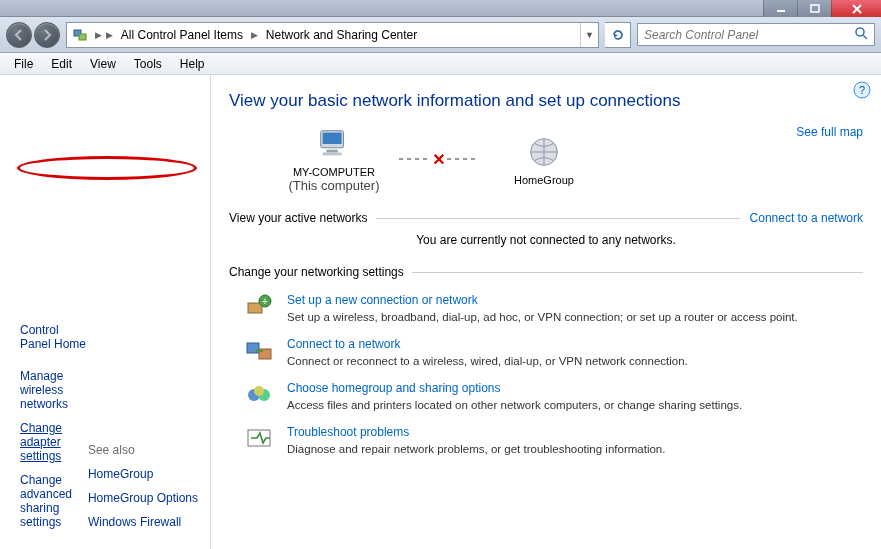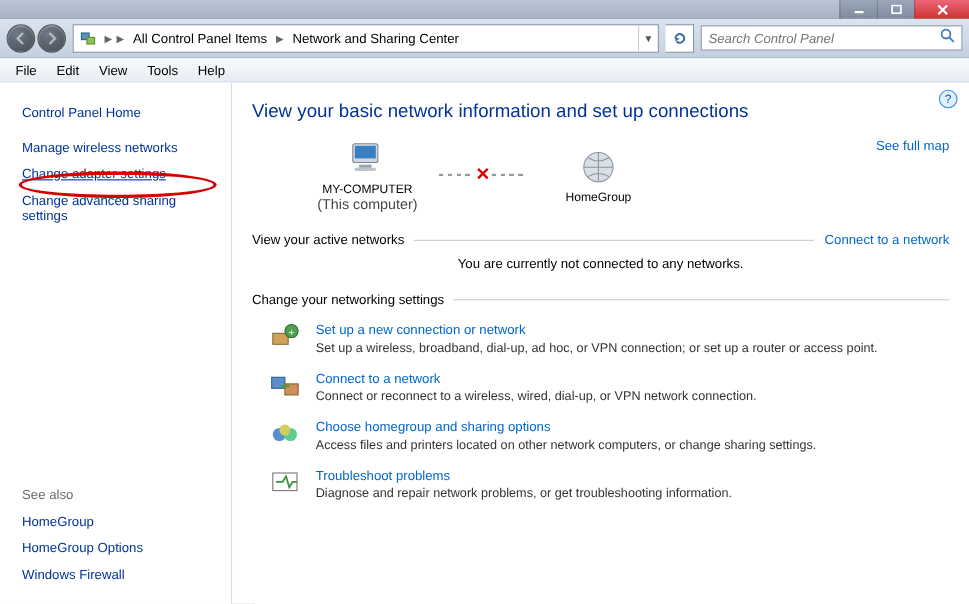--- a/index.html
+++ b/index.html
@@ -27,21 +27,21 @@
   .searchbox { width: 238px; height: 23px; background: #fff; border: 1px solid #8895a7; display: flex; align-items: center; padding: 0 6px; }
   .searchbox input { border: none; outline: none; flex: 1; font-size: 12px; color: #999; font-style: italic; }
   .search-icon { color: #3a6ea5; }
 
   
   .menubar { height: 22px; background: linear-gradient(#f7fafc, #e8edf3); border-bottom: 1px solid #d0d7e0; display: flex; align-items: center; padding: 0 6px; font-size: 12px; gap: 2px; }
   .menu-item { padding: 2px 8px; cursor: pointer; }
 
   
   .body { flex: 1; display: flex; overflow: hidden; }
-  .sidebar { width: 211px; background: #fff; border-right: 1px solid #d9dde3; display: flex; flex-direction: column; padding: 20px 12px 10px 20px; font-size: 12px; }
+  .sidebar { width: 211px; background: #fff; border-right: 1px solid #d9dde3; display: flex; flex-direction: row; padding: 20px 12px 10px 20px; font-size: 12px; align-items: flex-end; }
   .sidebar-top { flex: 1; }
   .cp-home { color: #003399; margin-bottom: 18px; cursor: pointer; }
   .side-link { color: #003399; margin-bottom: 10px; cursor: pointer; display: inline-block; }
   .side-link.highlighted { text-decoration: underline; }
   .ellipse { position: absolute; border: 3px solid #d40000; border-radius: 50%; width: 180px; height: 24px; left: 17px; top: 156px; pointer-events: none; }
   .see-also { color: #6c6c6c; font-size: 12px; margin-bottom: 10px; }
   .content { flex: 1; padding: 16px 18px 10px 18px; overflow-y: auto; font-size: 12px; color: #000; position: relative; }
   .help-icon { position: absolute; right: 10px; top: 6px; width: 18px; height: 18px; }
   h1.page-title { font-size: 17px; font-weight: 400; color: #003399; margin-bottom: 14px; }
   .map-row { display: flex; align-items: center; gap: 10px; margin: 0 10px 6px 50px; position: relative; }

